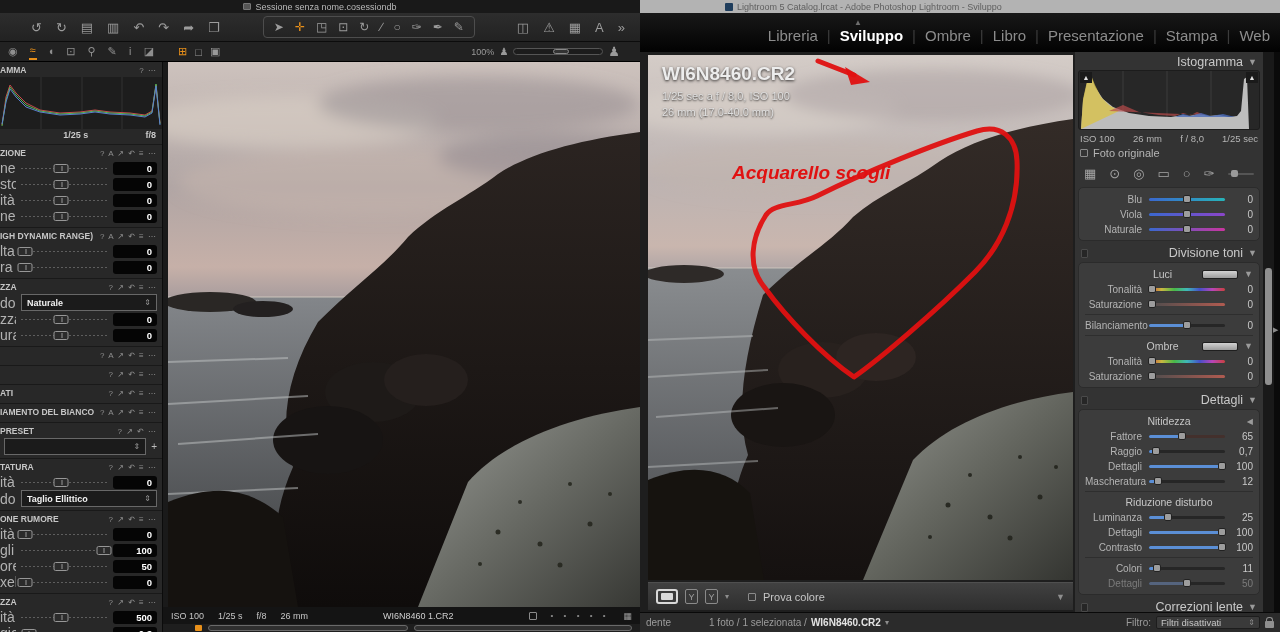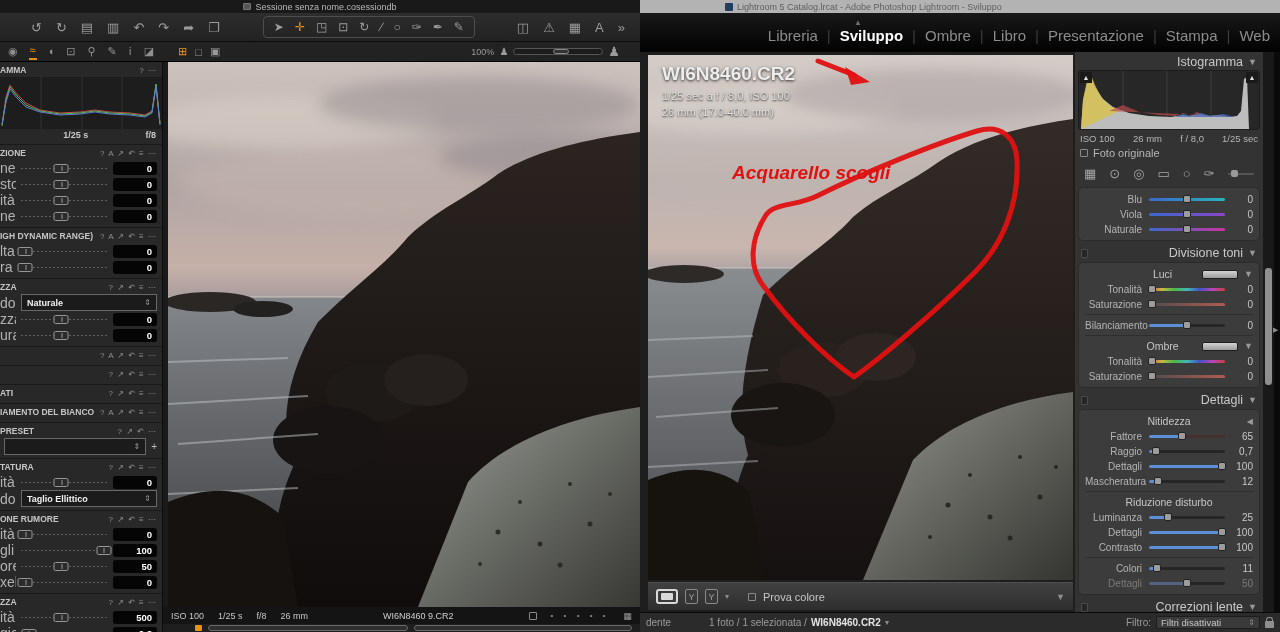--- a/index.html
+++ b/index.html
@@ -518,21 +518,21 @@
           <line x1="0" y1="432" x2="130" y2="426"></line>
       </g>
       <path d="M0 440 C50 420 85 428 115 455 L130 545 L0 545 Z" fill="#15120f"></path>
     </svg>
 
     <div class="abs c1-infobar">
       <span>ISO 100</span>
       <span>1/25 s</span>
       <span>f/8</span>
       <span>26 mm</span>
-      <span class="fname">WI6N8460 9.CR2</span>
+      <span class="fname">WI6N8460 1.CR2</span>
       <span class="cbx"></span>
       <span class="dots">• • • • •</span>
       <span style="color:#9a9a9a;font-size:9px">▦</span>
     </div>
     <div class="abs c1-browserbar">
       <span class="odot"></span>
       <span class="field" style="width:200px"></span>
       <span class="field" style="flex:1"></span>
     </div>
   </div>

